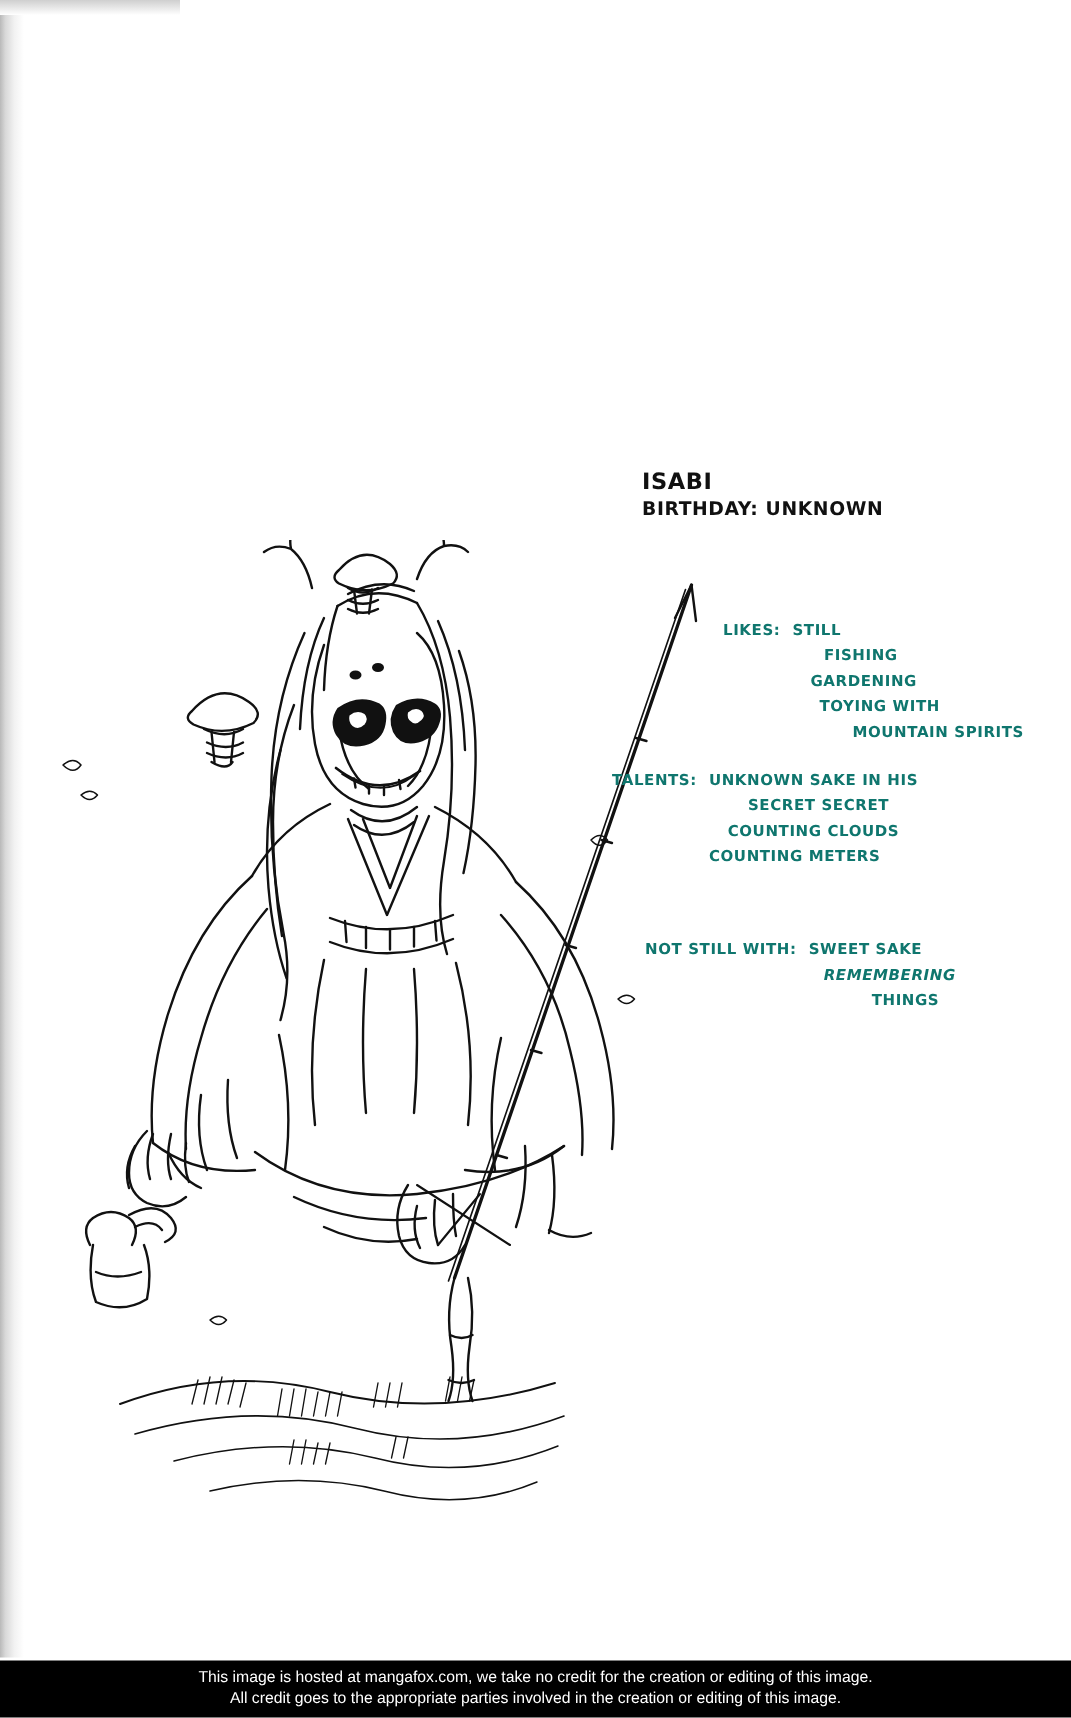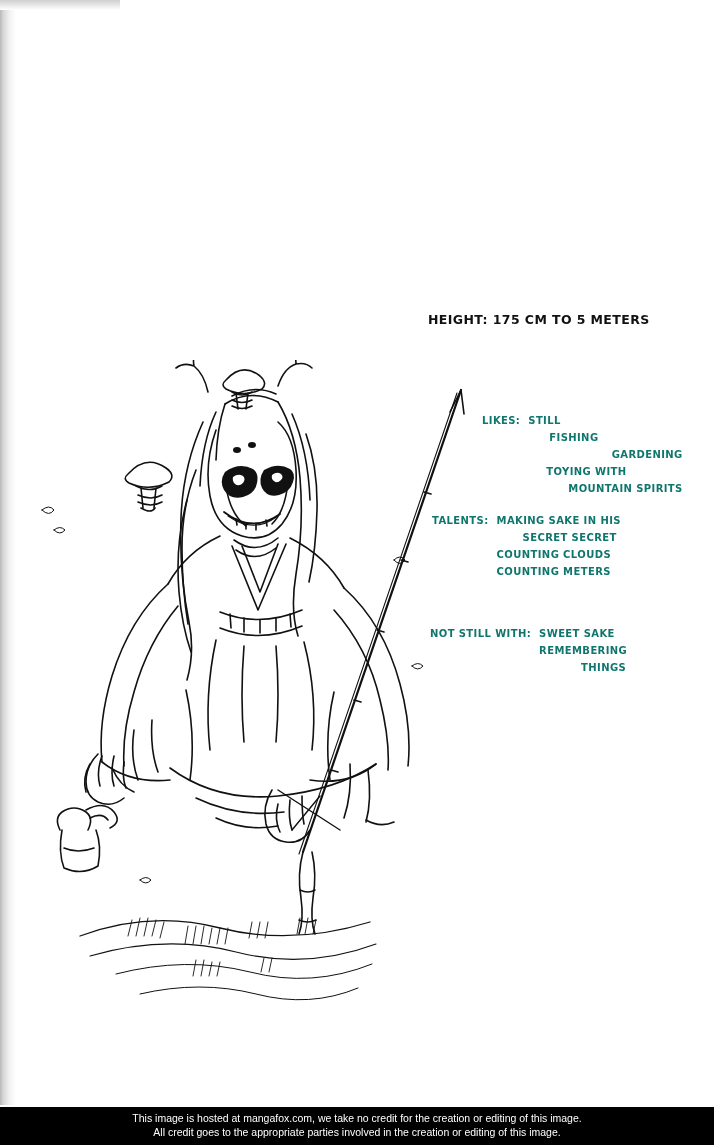--- a/index.html
+++ b/index.html
@@ -71,36 +71,36 @@
     white-space: nowrap;
   }
   .block .label { display: inline-block; }
   .block .vals { display: inline-block; vertical-align: top; }
   .block .vals div { text-align: left; }
 
   
   #likes-block { left: 482px; top: 412px; }
   #likes-block .vals div:nth-child(1) { margin-left: 0px; }
   #likes-block .vals div:nth-child(2) { margin-left: 21px; }
-  #likes-block .vals div:nth-child(3) { margin-left: 12px; text-align: right; }
+  #likes-block .vals div:nth-child(3) { margin-left: 12px; }
   #likes-block .vals div:nth-child(4) { margin-left: 18px; }
   #likes-block .vals div:nth-child(5) { margin-left: 40px; }
   #likes-block .label { margin-right: 8px; }
 
   
-  #talents-block { left: 432px; top: 512px; }
+  #talents-block { left: 408px; top: 512px; }
   #talents-block .label { margin-right: 8px; }
   #talents-block .vals div:nth-child(2) { margin-left: 26px; }
-  #talents-block .vals div:nth-child(3) { margin-left: 0px; }
+  #talents-block .vals div:nth-child(3) { margin-left: 0px; text-align: center; }
   #talents-block .vals div:nth-child(4) { margin-left: 0px; }
 
   
   #notgood-block { left: 430px; top: 625px; }
   #notgood-block .label { margin-right: 8px; }
-  #notgood-block .vals div:nth-child(2) { margin-left: 0; }
+  #notgood-block .vals div:nth-child(2) { margin-left: 10px; font-style: italic; }
   #notgood-block .vals div:nth-child(3) { margin-left: 42px; }
 
   
   #artwork {
     position: absolute;
     left: 20px;
     top: 360px;
     width: 520px;
     height: 680px;
   }
@@ -271,36 +271,37 @@
         <path d="M22 150 q7 -6 12 0 q-5 7 -12 0 z" stroke-width="1"></path>
         <path d="M34 170 q6 -5 11 0 q-5 6 -11 0 z" stroke-width="1"></path>
         <path d="M374 200 q6 -6 11 0 q-5 7 -11 0 z" stroke-width="1"></path>
         <path d="M392 306 q6 -5 11 0 q-5 6 -11 0 z" stroke-width="1"></path>
         <path d="M120 520 q6 -5 11 0 q-5 6 -11 0 z" stroke-width="1"></path>
       </g>
     </svg>
   </div>
 
   <div class="profile">
-    <div class="stat">HEIGHT: 175 CM TO 5 METERS</div>
+    <div class="name">ISABI</div>
+    <div class="stat">BIRTHDAY: UNKNOWN</div>
   </div>
 
   <div class="block" id="likes-block">
     <span class="label">LIKES:</span><span class="vals">
       <div>STILL</div>
       <div>FISHING</div>
       <div>GARDENING</div>
       <div>TOYING WITH</div>
       <div>MOUNTAIN SPIRITS</div>
     </span>
   </div>
 
   <div class="block" id="talents-block">
     <span class="label">TALENTS:</span><span class="vals">
-      <div>MAKING SAKE IN HIS</div>
+      <div>UNKNOWN SAKE IN HIS</div>
       <div>SECRET SECRET</div>
       <div>COUNTING CLOUDS</div>
       <div>COUNTING METERS</div>
     </span>
   </div>
 
   <div class="block" id="notgood-block">
     <span class="label">NOT STILL WITH:</span><span class="vals">
       <div>SWEET SAKE</div>
       <div>REMEMBERING</div>

